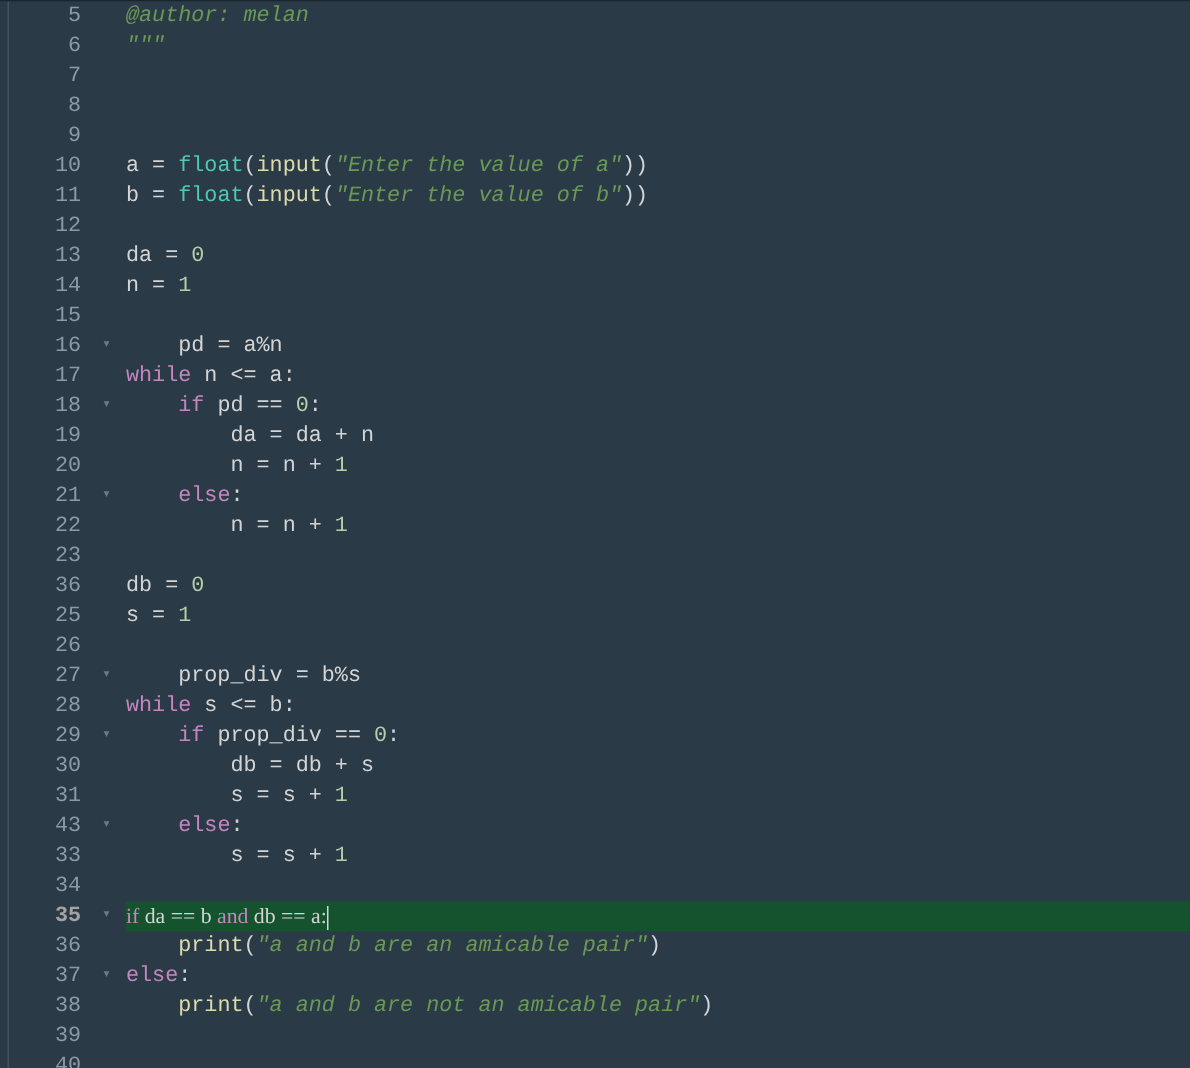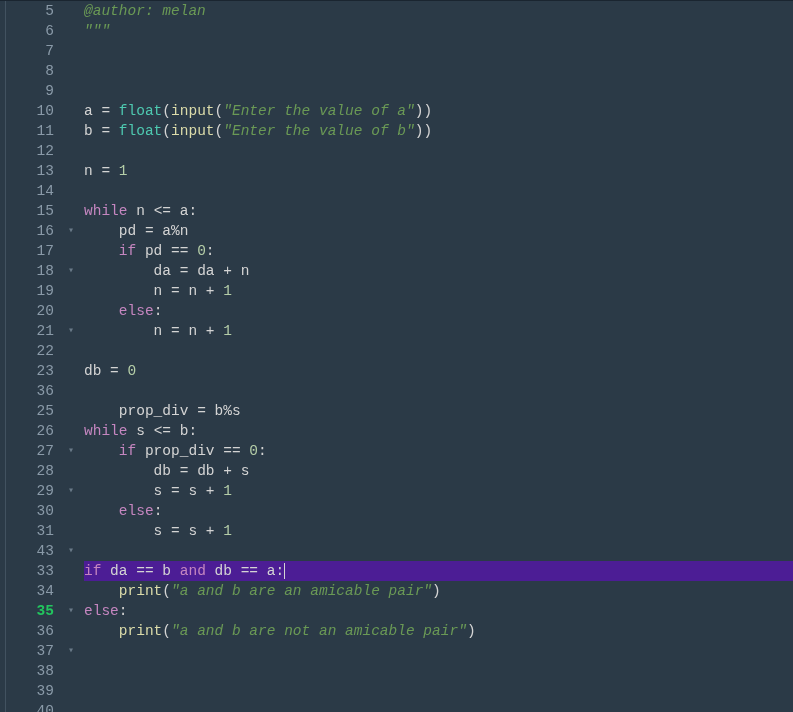--- a/index.html
+++ b/index.html
@@ -29,21 +29,21 @@
       text-align: right;
       padding-right: 8px;
       color: #8a9aa8;
       user-select: none;
       flex-shrink: 0;
     }
     .gutter .ln {
       height: 20px;
     }
     .gutter .ln.current {
-      color: #22c55e;
+      color: #a3a3a3;
       font-weight: bold;
     }
     .fold-col {
       width: 18px;
       background: #2b3a47;
       flex-shrink: 0;
       user-select: none;
     }
     .fold-col .fc {
       height: 20px;
@@ -58,22 +58,23 @@
       flex: 1;
       background: #2b3a47;
       position: relative;
       padding-left: 4px;
     }
     .code .line {
       height: 20px;
       white-space: pre;
     }
     .code .line.highlight {
-      background: #4c1d95;
+      background: #14532d;
       position: relative;
+      font-family: Liberation Serif, serif;
     }
     .code .line.highlight::before {
       content: "";
       position: absolute;
       left: -4px;
       right: 0;
       top: 0;
       bottom: 0;
       background: #3a4956;
       z-index: -1;
@@ -178,31 +179,33 @@
     </div>
   <div class="code" id="code">
       <div class="line"><span class="cm">@author: melan</span></div>
       <div class="line"><span class="str">"""</span></div>
       <div class="line"></div>
       <div class="line"></div>
       <div class="line"></div>
       <div class="line"><span class="id">a </span><span class="op">= </span><span class="fn">float</span><span class="op">(</span><span class="bi">input</span><span class="op">(</span><span class="str">"Enter the value of a"</span><span class="op">))</span></div>
       <div class="line"><span class="id">b </span><span class="op">= </span><span class="fn">float</span><span class="op">(</span><span class="bi">input</span><span class="op">(</span><span class="str">"Enter the value of b"</span><span class="op">))</span></div>
       <div class="line"></div>
+      <div class="line"><span class="id">da </span><span class="op">= </span><span class="num">0</span></div>
       <div class="line"><span class="id">n </span><span class="op">= </span><span class="num">1</span></div>
       <div class="line"></div>
+      <div class="line"><span class="id">    pd </span><span class="op">= </span><span class="id">a</span><span class="op">%</span><span class="id">n</span></div>
       <div class="line"><span class="kw">while</span><span class="id"> n </span><span class="op">&lt;= </span><span class="id">a</span><span class="op">:</span></div>
-      <div class="line"><span class="id">    pd </span><span class="op">= </span><span class="id">a</span><span class="op">%</span><span class="id">n</span></div>
       <div class="line"><span class="id">    </span><span class="kw">if</span><span class="id"> pd </span><span class="op">== </span><span class="num">0</span><span class="op">:</span></div>
       <div class="line"><span class="id">        da </span><span class="op">= </span><span class="id">da </span><span class="op">+ </span><span class="id">n</span></div>
       <div class="line"><span class="id">        n </span><span class="op">= </span><span class="id">n </span><span class="op">+ </span><span class="num">1</span></div>
       <div class="line"><span class="id">    </span><span class="kw">else</span><span class="op">:</span></div>
       <div class="line"><span class="id">        n </span><span class="op">= </span><span class="id">n </span><span class="op">+ </span><span class="num">1</span></div>
       <div class="line"></div>
       <div class="line"><span class="id">db </span><span class="op">= </span><span class="num">0</span></div>
+      <div class="line"><span class="id">s </span><span class="op">= </span><span class="num">1</span></div>
       <div class="line"></div>
       <div class="line"><span class="id">    prop_div </span><span class="op">= </span><span class="id">b</span><span class="op">%</span><span class="id">s</span></div>
       <div class="line"><span class="kw">while</span><span class="id"> s </span><span class="op">&lt;= </span><span class="id">b</span><span class="op">:</span></div>
       <div class="line"><span class="id">    </span><span class="kw">if</span><span class="id"> prop_div </span><span class="op">== </span><span class="num">0</span><span class="op">:</span></div>
       <div class="line"><span class="id">        db </span><span class="op">= </span><span class="id">db </span><span class="op">+ </span><span class="id">s</span></div>
       <div class="line"><span class="id">        s </span><span class="op">= </span><span class="id">s </span><span class="op">+ </span><span class="num">1</span></div>
       <div class="line"><span class="id">    </span><span class="kw">else</span><span class="op">:</span></div>
       <div class="line"><span class="id">        s </span><span class="op">= </span><span class="id">s </span><span class="op">+ </span><span class="num">1</span></div>
       <div class="line"></div>
       <div class="line highlight"><span class="kw">if</span><span class="id"> da </span><span class="op">== </span><span class="id">b </span><span class="kw">and</span><span class="id"> db </span><span class="op">== </span><span class="id">a</span><span class="op">:</span><span class="cursor"></span></div>

